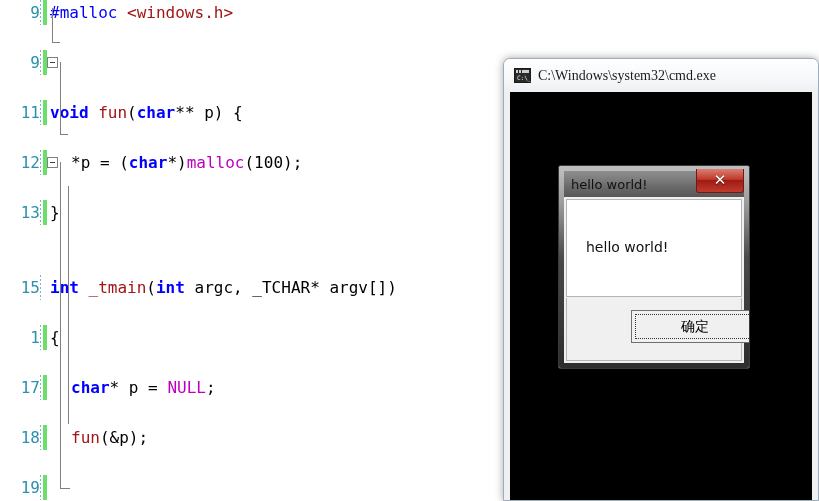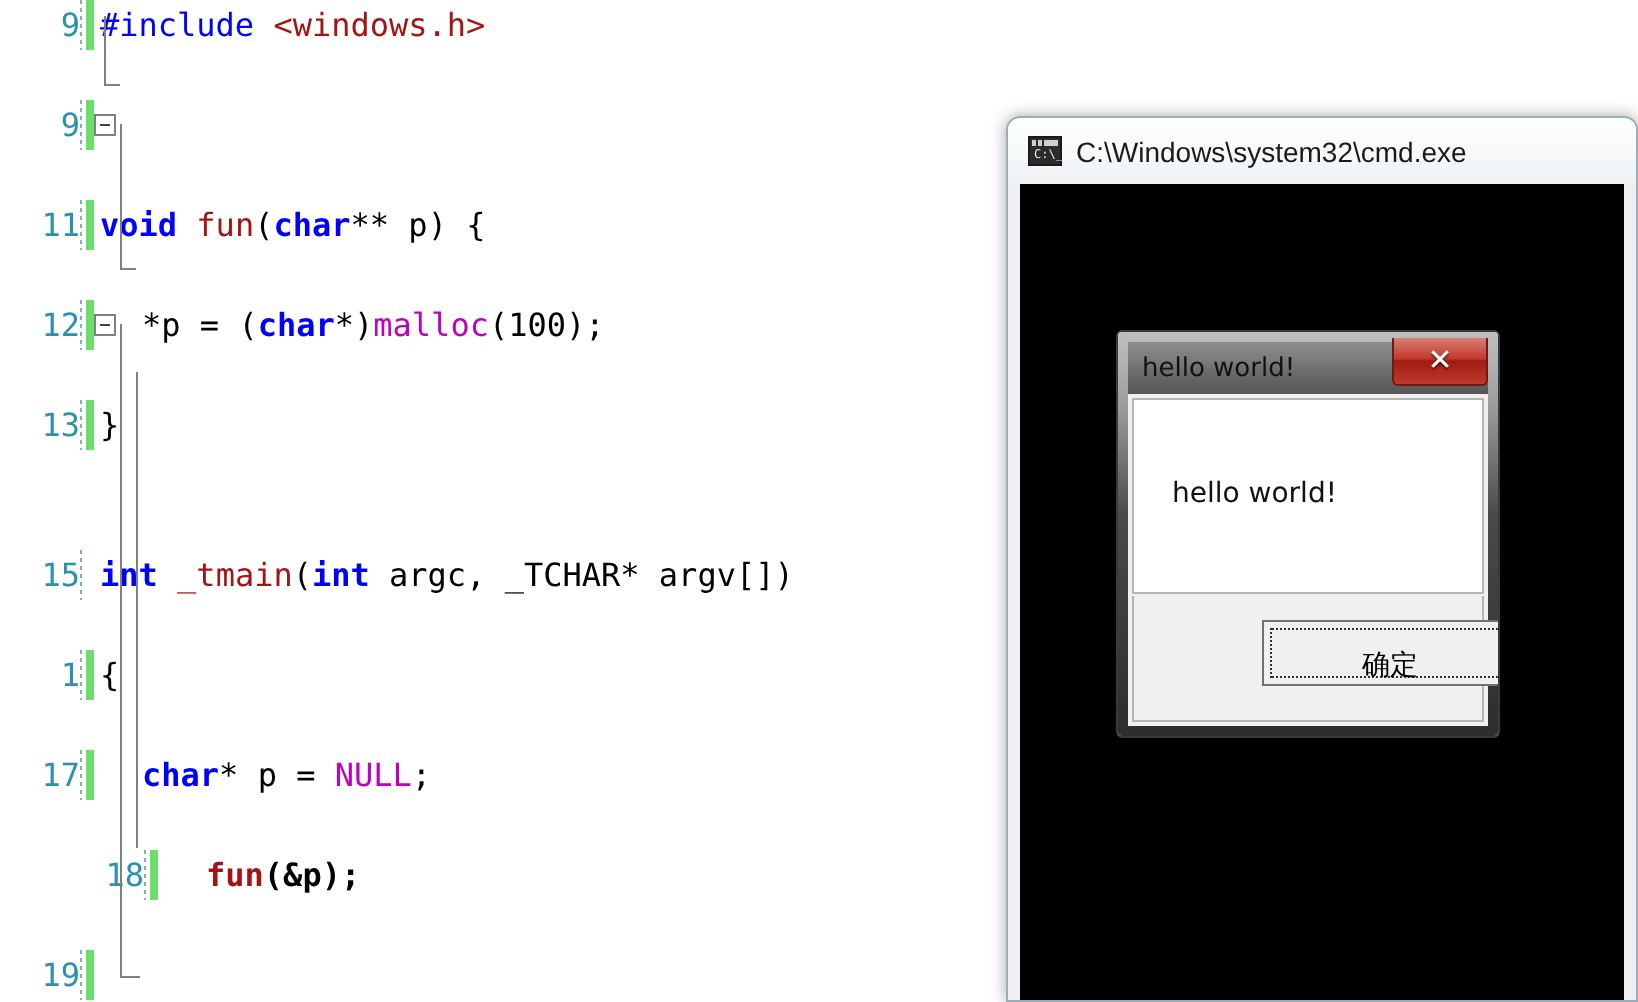--- a/index.html
+++ b/index.html
@@ -85,21 +85,21 @@
   .cmdicon .bar{
     position:absolute;left:1px;top:1px;right:1px;height:3px;
     background:linear-gradient(to right,#cfcfcf 0 2px,#2b2b2b 2px 3px,#cfcfcf 3px 5px,#2b2b2b 5px 6px,#cfcfcf 6px 8px);
   }
   .cmdicon .txt{
     position:absolute;left:2px;top:6px;color:#e8e8e8;
     font-family:"DejaVu Sans Mono",monospace;font-size:6px;line-height:6px;
     letter-spacing:0px;
   }
   .cmdtitle{
-    font-family:Liberation Sans, sans-serif;
+    font-family:Liberation Serif, serif;
     font-size:14px;color:#1a1a1a;white-space:nowrap;
   }
   #cmdwin .console{
     position:absolute;left:6px;top:33px;right:6px;bottom:0;
     background:#000000;
   }
 
   
   #dialog{
     position:absolute;left:558px;top:165px;width:192px;height:204px;
@@ -150,45 +150,45 @@
     font-size:14px;color:#111;white-space:nowrap;
   }
   #dialog .dlg-foot{
     position:absolute;left:7px;top:132px;right:7px;bottom:7px;
     background:#f0f0f0;border:1px solid #b5b5b5;border-top:none;
     box-sizing:border-box;
   }
   .okbtn{
     position:absolute;left:64px;top:12px;width:128px;height:33px;
     background:#f0f0f0;border:1px solid #707070;box-sizing:border-box;
-    display:flex;align-items:flex-end;justify-content:center;
+    display:flex;align-items:center;justify-content:center;
   }
   .okbtn .focusring{
     position:absolute;left:3px;top:3px;right:3px;bottom:3px;
     border:1px dotted #333;
   }
   .okbtn .lbl{
     font-family:"DejaVu Sans","Liberation Sans",sans-serif;
     font-size:14px;color:#000;position:relative;z-index:2;
   }
 </style>
 </head>
 <body>
 
 <div id="editor">
   <div class="code-rows" id="code-rows">
-      <div class="row" style="top: 0px;"><div class="lnum">9</div><div class="dotline on"></div><div class="chgbar on"></div><div class="codetext" style="left: 50px;"><span class="pp">#include</span><span class="inc"> &lt;windows.h&gt;</span></div></div>
+      <div class="row" style="top: 0px;"><div class="lnum">9</div><div class="dotline on"></div><div class="chgbar on"></div><div class="codetext" style="left: 50px;"><span class="pp">#malloc</span><span class="inc"> &lt;windows.h&gt;</span></div></div>
       <div class="row" style="top: 25px;"><div class="lnum">9</div><div class="dotline on"></div><div class="chgbar on"></div><div class="codetext" style="left: 50px;"></div></div>
       <div class="row" style="top: 50px;"><div class="lnum">11</div><div class="dotline on"></div><div class="chgbar on"></div><div class="codetext" style="left: 50px;"><span class="kw">void</span><span class="pl"> </span><span class="fn">fun</span><span class="pl">(</span><span class="kw">char</span><span class="pl">*</span><span class="pl">*</span><span class="pl"> </span><span class="pl">p</span><span class="pl">)</span><span class="pl"> </span><span class="pl">{</span></div></div>
       <div class="row" style="top: 75px;"><div class="lnum">12</div><div class="dotline on"></div><div class="chgbar on"></div><div class="codetext" style="left: 71px;"><span class="pl">*</span><span class="pl">p</span><span class="pl"> </span><span class="pl">=</span><span class="pl"> </span><span class="pl">(</span><span class="kw">char</span><span class="pl">*</span><span class="pl">)</span><span class="mac">malloc</span><span class="pl">(</span><span class="pl">1</span><span class="pl">0</span><span class="pl">0</span><span class="pl">)</span><span class="pl">;</span></div></div>
       <div class="row" style="top: 100px;"><div class="lnum">13</div><div class="dotline on"></div><div class="chgbar on"></div><div class="codetext" style="left: 50px;"><span class="pl">}</span></div></div>
       <div class="row" style="top: 150px;"><div class="lnum">15</div><div class="dotline on"></div><div class="chgbar"></div><div class="codetext" style="left: 50px;"><span class="kw">int</span><span class="pl"> </span><span class="fn">_tmain</span><span class="pl">(</span><span class="kw">int</span><span class="pl"> </span><span class="pl">argc</span><span class="pl">,</span><span class="pl"> </span><span class="pl">_TCHAR</span><span class="pl">*</span><span class="pl"> </span><span class="pl">argv</span><span class="pl">[</span><span class="pl">]</span><span class="pl">)</span></div></div>
       <div class="row" style="top: 175px;"><div class="lnum">1</div><div class="dotline on"></div><div class="chgbar on"></div><div class="codetext" style="left: 50px;"><span class="pl">{</span></div></div>
       <div class="row" style="top: 200px;"><div class="lnum">17</div><div class="dotline on"></div><div class="chgbar on"></div><div class="codetext" style="left: 71px;"><span class="kw">char</span><span class="pl">*</span><span class="pl"> </span><span class="pl">p</span><span class="pl"> </span><span class="pl">=</span><span class="pl"> </span><span class="mac">NULL</span><span class="pl">;</span></div></div>
-      <div class="row" style="top: 225px; margin-left: 32px;"><div class="lnum">18</div><div class="dotline on"></div><div class="chgbar on"></div><div class="codetext" style="left: 71px; font-weight: bold;"><span class="fn">fun</span><span class="pl">(</span><span class="pl">&amp;</span><span class="pl">p</span><span class="pl">)</span><span class="pl">;</span></div></div>
+      <div class="row" style="top: 225px;"><div class="lnum">18</div><div class="dotline on"></div><div class="chgbar on"></div><div class="codetext" style="left: 71px;"><span class="fn">fun</span><span class="pl">(</span><span class="pl">&amp;</span><span class="pl">p</span><span class="pl">)</span><span class="pl">;</span></div></div>
       <div class="row" style="top: 250px;"><div class="lnum">19</div><div class="dotline on"></div><div class="chgbar on"></div><div class="codetext" style="left: 71px;"></div></div>
     </div>
 
   <div class="guide" style="left:52px;top:8px;height:34px;"></div>
   <div class="guide-h" style="left:52px;top:42px;width:8px;"></div>
 
   <div class="guide" style="left:60px;top:62px;height:72px;"></div>
   <div class="guide-h" style="left:60px;top:134px;width:8px;"></div>
 
   <div class="guide" style="left:60px;top:162px;height:326px;"></div>

